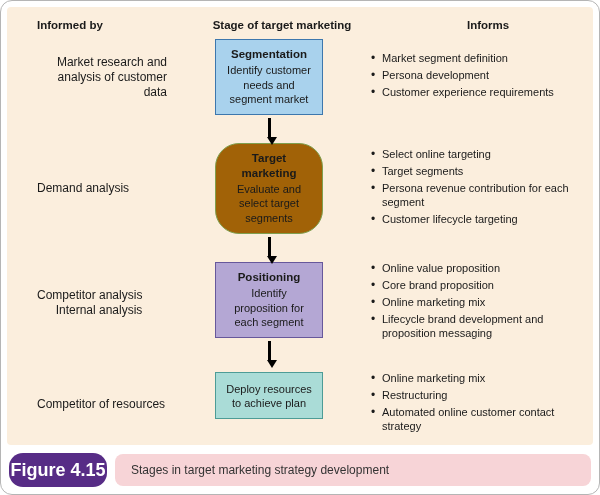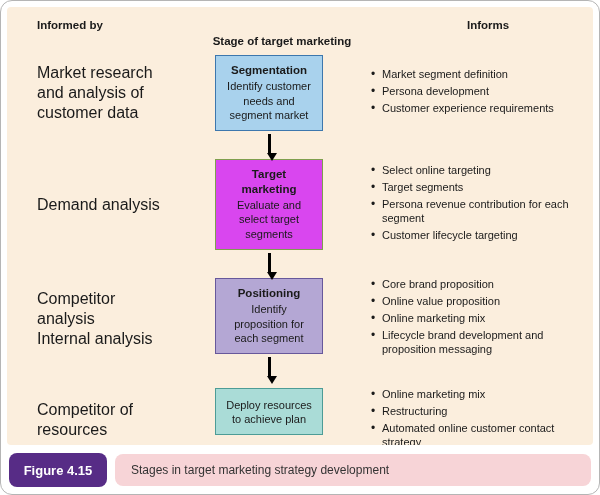--- a/index.html
+++ b/index.html
@@ -26,35 +26,36 @@
   .grid-row {
     display: grid;
     grid-template-columns: 130px 176px 1fr;
     column-gap: 14px;
   }
   .col-headers { margin-bottom: 8px; gap: 27px; }
   .col-h {
     font-size: 11.5px;
     font-weight: bold;
   }
-  .col-h.mid { text-align: center; margin-top: 16px; }
+  .col-h.mid { text-align: center; }
   .col-h.right { padding-left: 70px; }
 
   .stage-row { margin-bottom: 2px; }
   .cell.left, .cell.right {
     display: flex;
     align-items: center;
     padding-bottom: 26px; 
   }
   .stage-row.last .cell.left, .stage-row.last .cell.right { padding-bottom: 0; }
 
   .informed-label {
-    font-size: 16px;
+    font-size: 12px;
     line-height: 1.25;
     white-space: pre-line;
+    text-align: right;
   }
 
   .cell.mid { text-align: center; }
   .stage-box {
     width: 108px;
     margin: 0 auto;
     border: 1px solid #555;
     padding: 7px 8px 8px 8px;
     text-align: center;
   }
@@ -92,23 +93,23 @@
   .caption-row {
     display: flex;
     align-items: center;
     margin-top: 8px;
     padding: 0 2px;
   }
   .figure-badge {
     flex: 0 0 auto;
     min-width: 98px;
     height: 34px;
-    border-radius: 8px;
+    border-radius: 14px;
     color: #ffffff;
-    font-size: 13px;
+    font-size: 18px;
     font-weight: bold;
     display: flex;
     align-items: center;
     justify-content: center;
     z-index: 2;
   }
   .caption-bar {
     flex: 1 1 auto;
     height: 32px;
     margin-left: 8px;
@@ -150,21 +151,21 @@
           <li>Customer experience requirements</li>
         </ul>
       </div>
     </div>
 
     <div class="grid-row stage-row">
       <div class="cell left">
         <div class="informed-label">Demand analysis</div>
       </div>
       <div class="cell mid">
-        <div class="stage-box" style="background: #d946ef; border-color: rgb(127, 159, 78);">
+        <div class="stage-box" style="background: #a16207; border-color: rgb(127, 159, 78); border-radius: 24px;">
           <div class="stage-title">Target marketing</div>
           <div class="stage-desc">Evaluate and select target segments</div>
         </div>
         <div class="arrow"></div>
       </div>
       <div class="cell right">
         <ul class="informs-list">
           <li>Select online targeting</li>
           <li>Target segments</li>
           <li>Persona revenue contribution for each segment</li>
@@ -180,22 +181,22 @@
       </div>
       <div class="cell mid">
         <div class="stage-box" style="background: rgb(180, 167, 212); border-color: rgb(103, 88, 155);">
           <div class="stage-title">Positioning</div>
           <div class="stage-desc">Identify proposition for each segment</div>
         </div>
         <div class="arrow"></div>
       </div>
       <div class="cell right">
         <ul class="informs-list">
+          <li>Online value proposition</li>
           <li>Core brand proposition</li>
-          <li>Online value proposition</li>
           <li>Online marketing mix</li>
           <li>Lifecycle brand development and proposition messaging</li>
         </ul>
       </div>
     </div>
 
     <div class="grid-row stage-row last">
       <div class="cell left">
         <div class="informed-label">Competitor of resources</div>
       </div>

